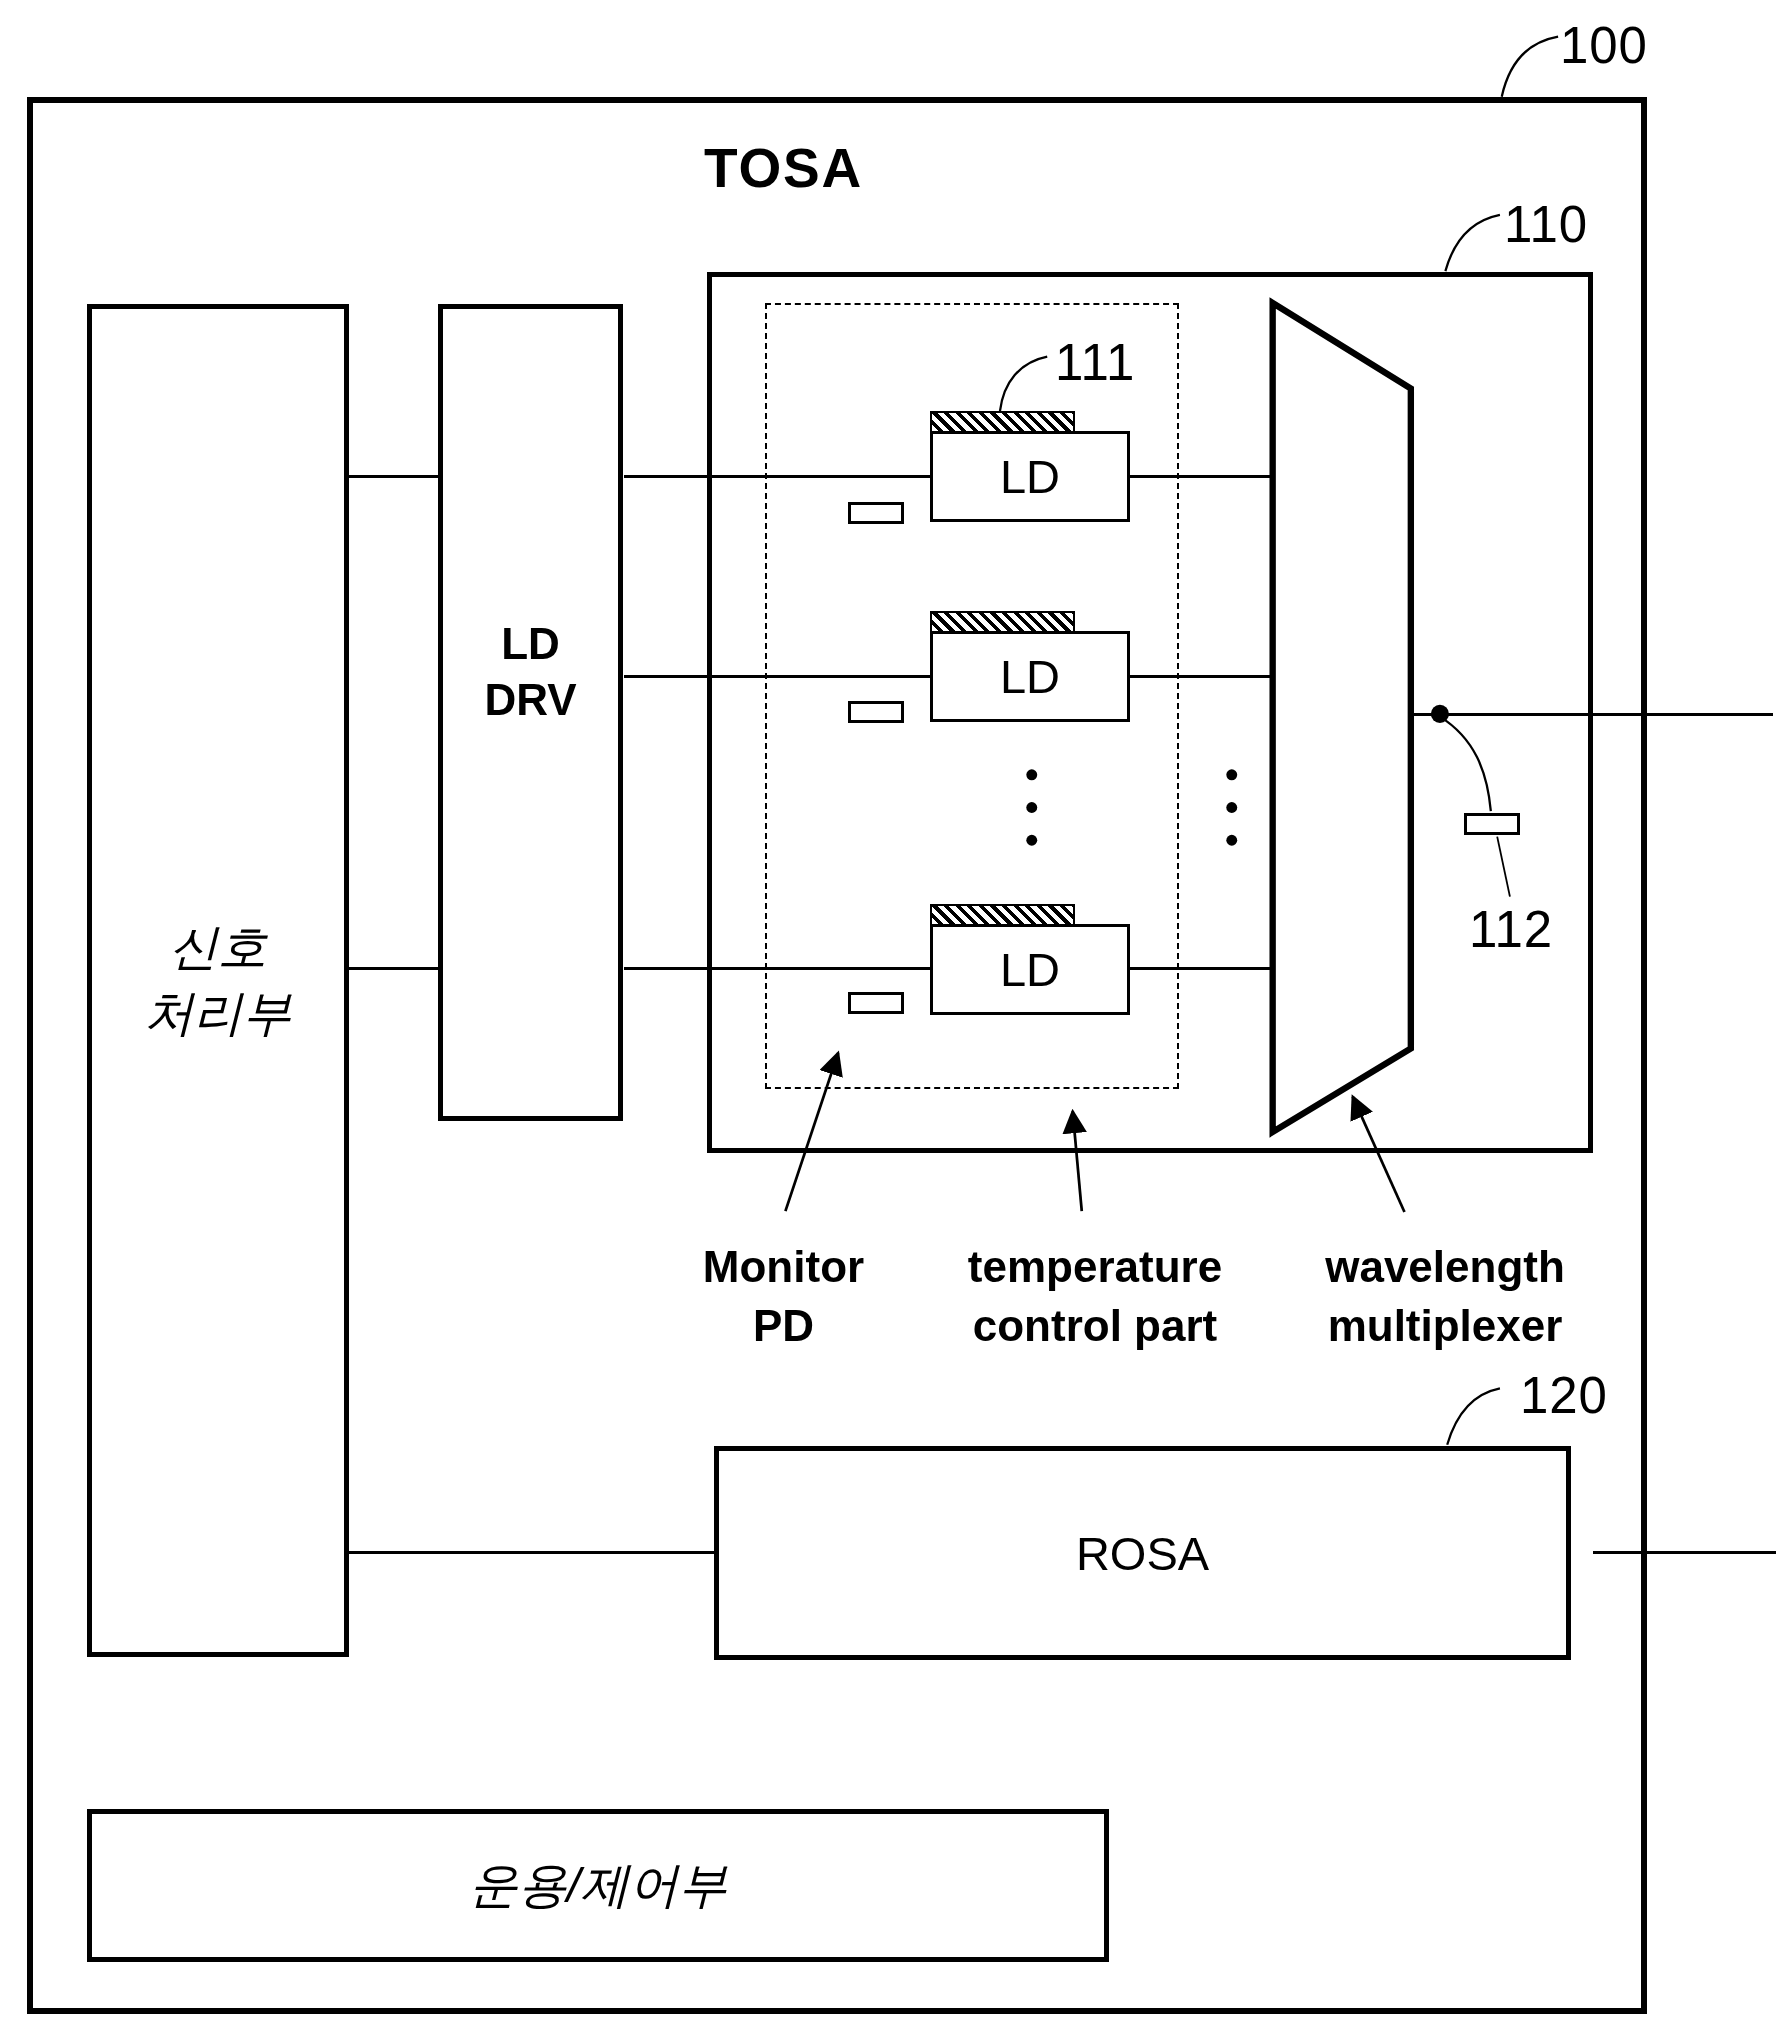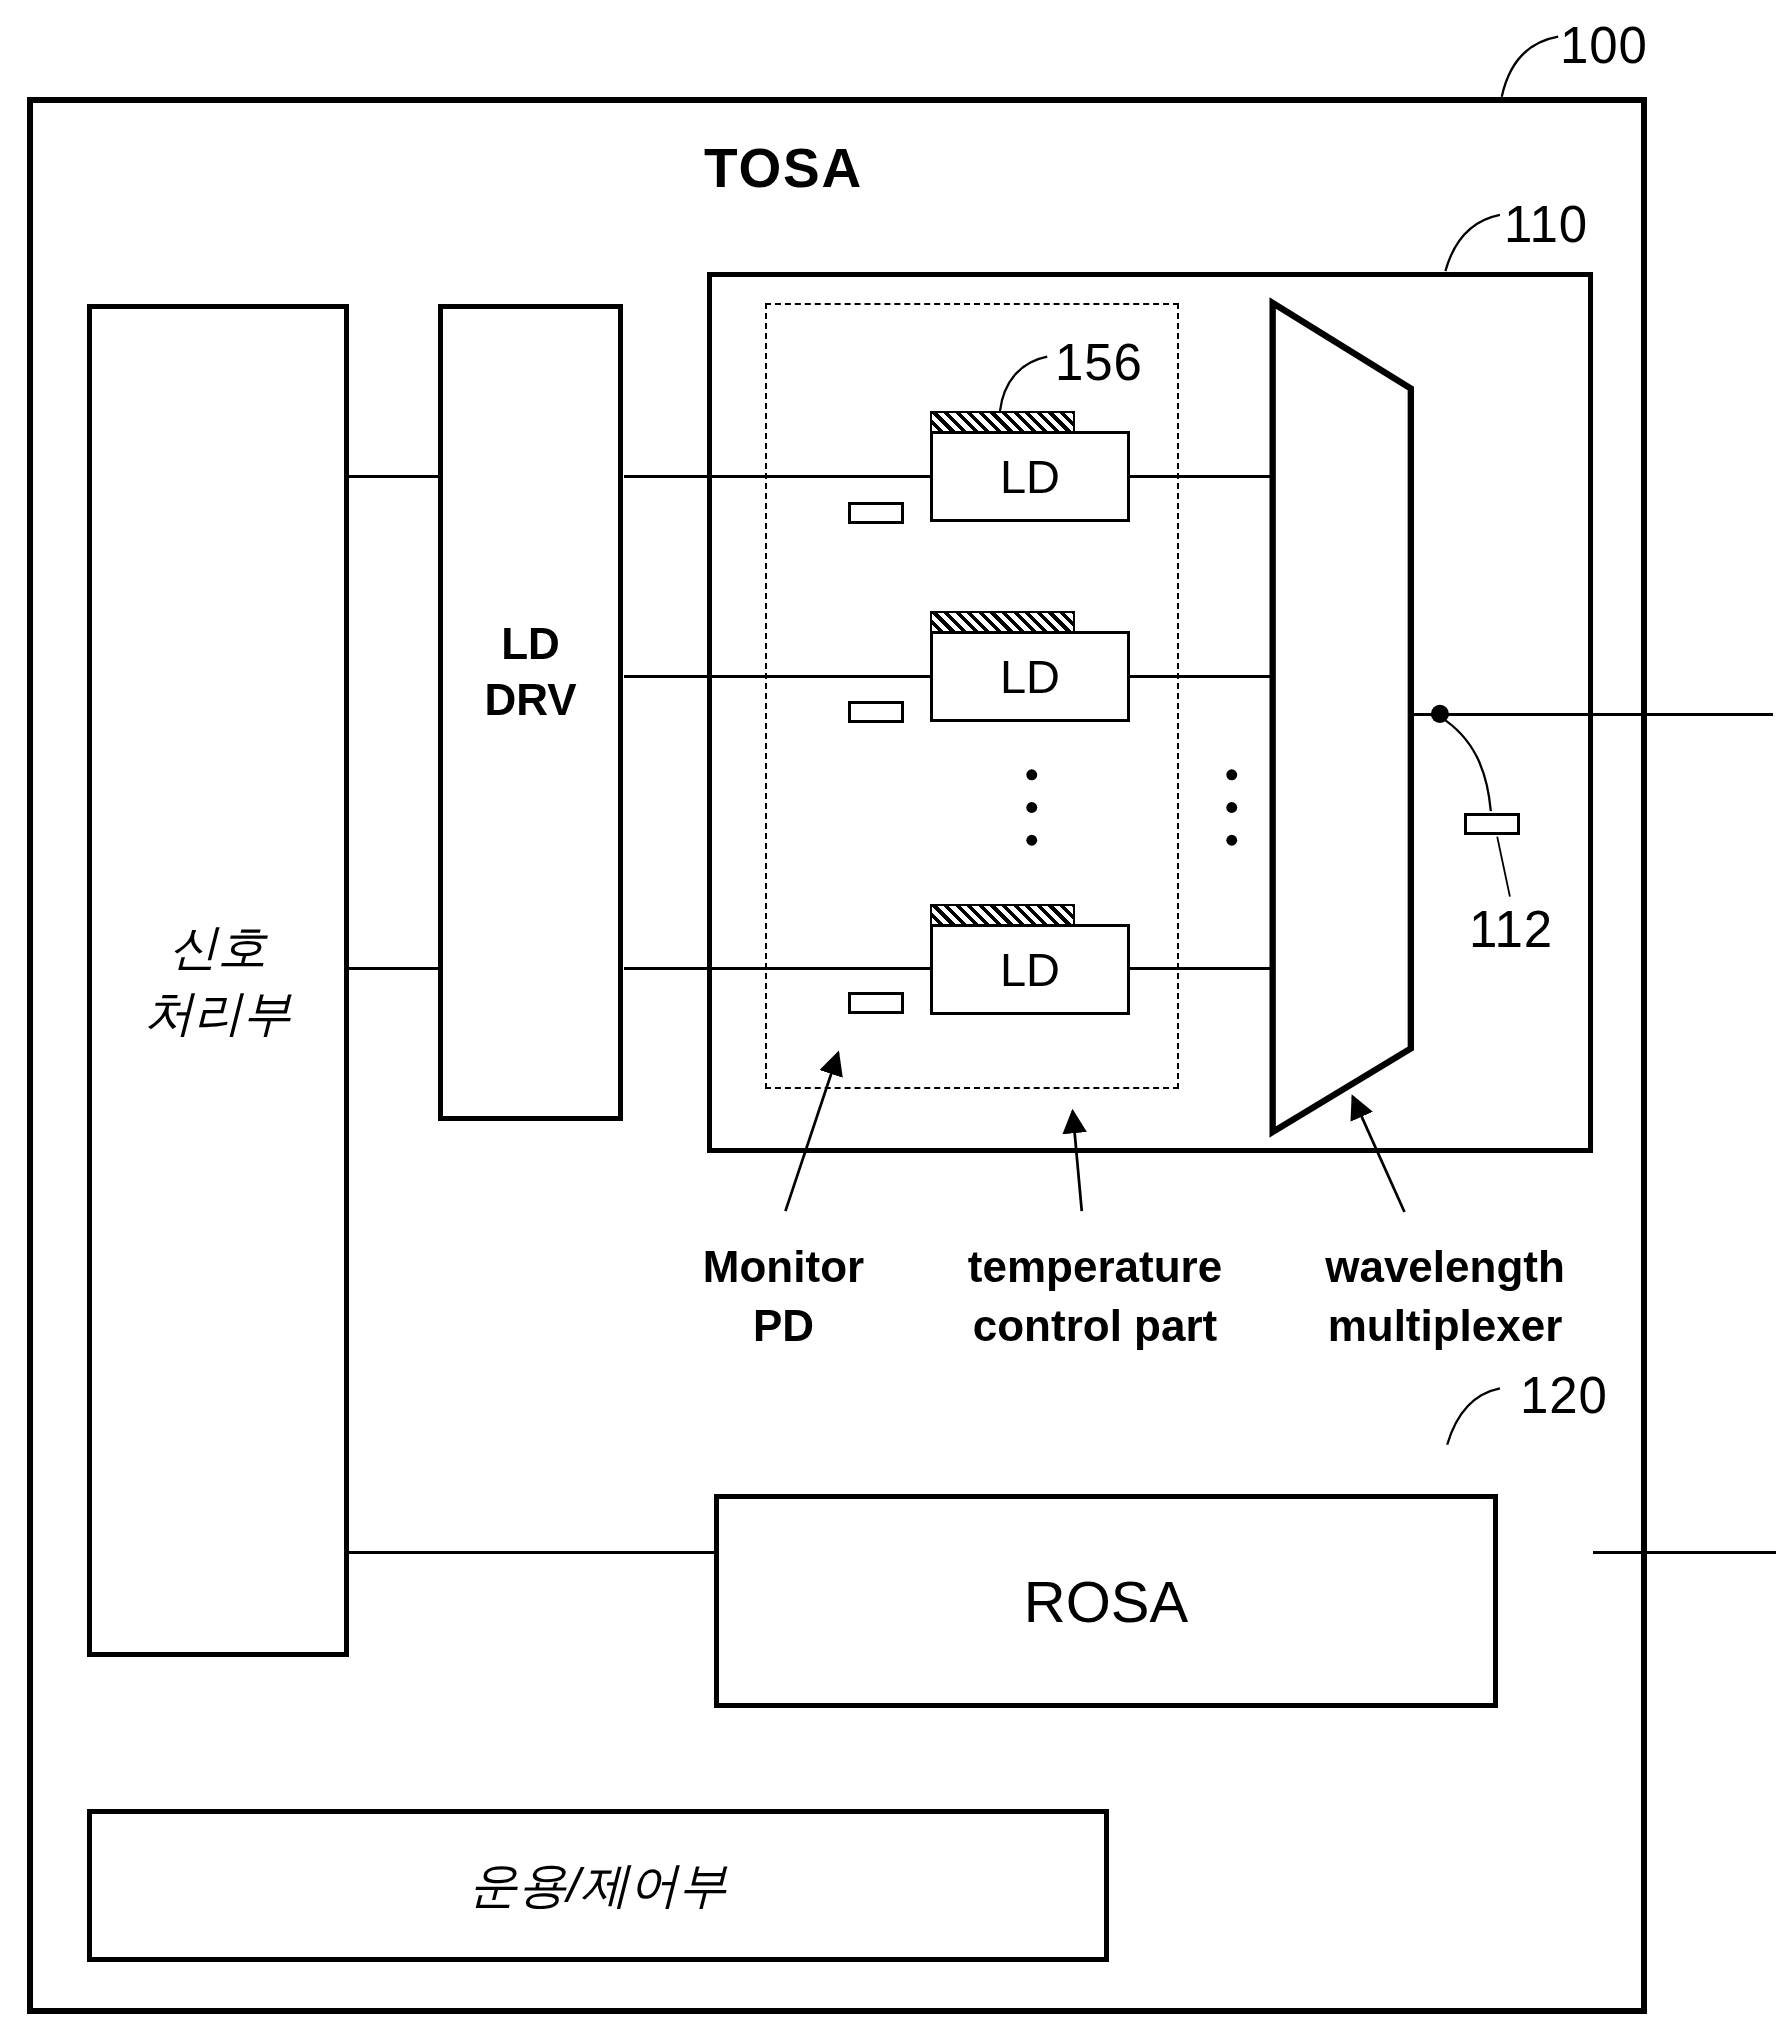--- a/index.html
+++ b/index.html
@@ -77,21 +77,21 @@
   <div class="pdrect" style="left:848px;top:701px;width:56px;height:22px"></div>
 
   <div class="hatch" style="left:930px;top:904px;width:145px;height:22px"></div>
   <div class="box thin flexc" style="left:930px;top:924px;width:200px;height:91px;font-size:47px">
     <span>LD</span>
   </div>
   <div class="pdrect" style="left:848px;top:992px;width:56px;height:22px"></div>
 
   <div class="pdrect" style="left:1464px;top:813px;width:56px;height:22px"></div>
 
-  <div class="box flexc" style="left:714px;top:1494px;width:784px;height:214px;font-size:58px">
+  <div class="box flexc" style="left:714px;top:1446px;width:857px;height:214px;font-size:47px">
     <span>ROSA</span>
   </div>
 
   <div class="box flexc kor" style="left:87px;top:1809px;width:1022px;height:153px">
     <span>운용/제어부</span>
   </div>
 
   <svg class="overlay" width="1789" height="2045" viewBox="0 0 1968 2249">
     <defs>
       <marker id="arrow" viewBox="0 0 10 10" refX="9" refY="5" markerWidth="9" markerHeight="9" orient="auto" markerUnits="strokeWidth">
@@ -123,21 +123,21 @@
 
     <path d="M 864,1332 L 922,1158" fill="none" stroke="#000" stroke-width="3" marker-end="url(#arrow)"></path>
     <path d="M 1190,1332 L 1180,1222" fill="none" stroke="#000" stroke-width="3" marker-end="url(#arrow)"></path>
     <path d="M 1545,1333 L 1488,1206" fill="none" stroke="#000" stroke-width="3" marker-end="url(#arrow)"></path>
   </svg>
 
   <div class="label" style="left:647px;top:133px;width:273px;font-size:55px;letter-spacing:1.8px">TOSA</div>
 
   <div class="ref" style="left:1560px;top:16.4px">100</div>
   <div class="ref" style="left:1504px;top:195px">110</div>
-  <div class="ref" style="left:1055px;top:333px">156</div>
+  <div class="ref" style="left:1055px;top:333px">111</div>
   <div class="ref" style="left:1469px;top:900px">112</div>
   <div class="ref" style="left:1520px;top:1366px">120</div>
 
   <div class="label eng" style="left:647px;top:1209px;width:273px">Monitor
 PD</div>
   <div class="label eng" style="left:936px;top:1209px;width:318px">temperature
 control part</div>
   <div class="label eng" style="left:1286px;top:1209px;width:318px">wavelength
 multiplexer</div>
 

